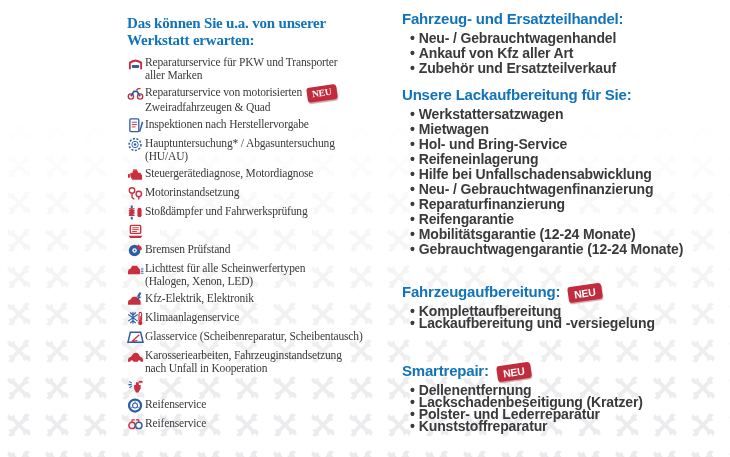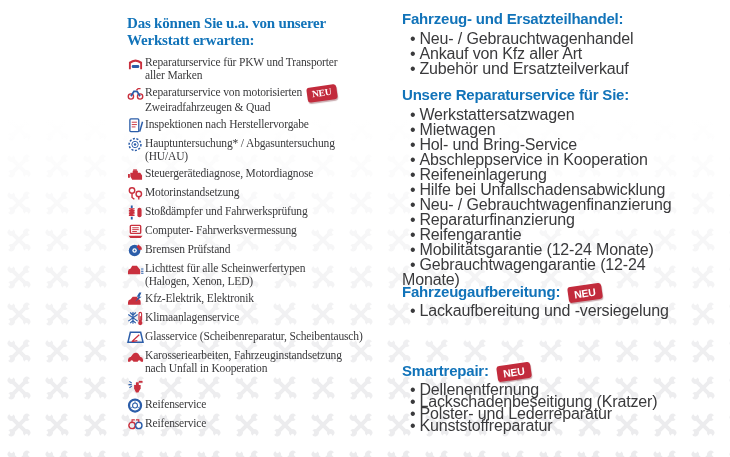--- a/index.html
+++ b/index.html
@@ -45,21 +45,21 @@
     transform:rotate(-8deg);
     margin-left:5px;
     vertical-align:middle;
     box-shadow:0.5px 1.5px 1px rgba(100,15,25,0.35);
   }
   h2 .neu-badge { font-size:10.5px; margin-left:8px; padding:2.5px 6px 3px; }
 
   .rc-section { position:absolute; left:12px; width:100%; }
   .rc-section h2 { margin-bottom:4px; }
   .rc-list { list-style:none; }
-  .rc-list li { font-size:16px; letter-spacing:-0.15px; }
+  .rc-list li { font-size:14px; letter-spacing:-0.15px;font-weight:bold; }
   .rc-list li .b { margin:0 4px 0 8px; }
   .sp-wide li { line-height:15px; }
   .sp-tight li { line-height:12px; }
 </style>
 </head>
 <body>
 
 <svg id="bg-pattern" width="730" height="457" viewBox="0 0 730 457" aria-hidden="true">
   <defs>
     <g id="wrench">
@@ -162,21 +162,20 @@
         <div class="svc-text"><span>Stoßdämpfer und Fahrwerksprüfung</span></div>
       </div>
       <div class="svc-item">
         <span class="svc-icon">
           <svg viewBox="0 0 17 16" xmlns="http://www.w3.org/2000/svg">
             <rect x="3" y="1.5" width="11" height="8.5" rx="1" fill="none" stroke="#c9303e" stroke-width="1.5"></rect>
             <path d="M5 4h7M5 6h7M5 8h5" stroke="#c9303e" stroke-width="1"></path>
             <path d="M1 12.5h15l-2 2.5H3z" fill="#c9303e"></path>
           </svg>
         </span>
-        <div class="svc-text"><span>Computer- Fahrwerksvermessung</span></div>
       </div>
       <div class="svc-item">
         <span class="svc-icon">
           <svg viewBox="0 0 17 16" xmlns="http://www.w3.org/2000/svg">
             <circle cx="7.5" cy="8" r="6.2" fill="#2b5da9"></circle>
             <circle cx="7.5" cy="8" r="2.4" fill="#fff"></circle>
             <circle cx="7.5" cy="8" r="1" fill="#2b5da9"></circle>
             <path d="M11.5 1.5a7.5 7.5 0 0 1 4 5.5l-3.5.6a4.5 4.5 0 0 0-2.4-3.3z" fill="#c9303e"></path>
           </svg>
         </span>
@@ -266,38 +265,38 @@
 <div id="right-col" class="col">
     <div class="rc-section" style="top: 10px;">
       <h2 class="blue-head"><span>Fahrzeug- und Ersatzteilhandel:</span></h2>
       <ul class="rc-list sp-wide">
         <li><span class="b">•</span><span>Neu- / Gebrauchtwagenhandel</span></li>
         <li><span class="b">•</span><span>Ankauf von Kfz aller Art</span></li>
         <li><span class="b">•</span><span>Zubehör und Ersatzteilverkauf</span></li>
       </ul>
     </div>
     <div class="rc-section" style="top: 86px;">
-      <h2 class="blue-head"><span>Unsere Reparaturservice für Sie:</span></h2>
+      <h2 class="blue-head"><span>Unsere Lackaufbereitung für Sie:</span></h2>
       <ul class="rc-list sp-wide">
         <li><span class="b">•</span><span>Werkstattersatzwagen</span></li>
         <li><span class="b">•</span><span>Mietwagen</span></li>
         <li><span class="b">•</span><span>Hol- und Bring-Service</span></li>
-        <li><span class="b">•</span><span>Abschleppservice in Kooperation</span></li>
         <li><span class="b">•</span><span>Reifeneinlagerung</span></li>
         <li><span class="b">•</span><span>Hilfe bei Unfallschadensabwicklung</span></li>
         <li><span class="b">•</span><span>Neu- / Gebrauchtwagenfinanzierung</span></li>
         <li><span class="b">•</span><span>Reparaturfinanzierung</span></li>
         <li><span class="b">•</span><span>Reifengarantie</span></li>
         <li><span class="b">•</span><span>Mobilitätsgarantie (12-24 Monate)</span></li>
         <li><span class="b">•</span><span>Gebrauchtwagengarantie (12-24 Monate)</span></li>
       </ul>
     </div>
     <div class="rc-section" style="top: 283px;">
       <h2 class="blue-head"><span>Fahrzeugaufbereitung:</span><span class="neu-badge">NEU</span></h2>
       <ul class="rc-list sp-tight">
+        <li><span class="b">•</span><span>Komplettaufbereitung</span></li>
         <li><span class="b">•</span><span>Lackaufbereitung und -versiegelung</span></li>
       </ul>
     </div>
     <div class="rc-section" style="top: 362px;">
       <h2 class="blue-head"><span>Smartrepair:</span><span class="neu-badge">NEU</span></h2>
       <ul class="rc-list sp-tight">
         <li><span class="b">•</span><span>Dellenentfernung</span></li>
         <li><span class="b">•</span><span>Lackschadenbeseitigung (Kratzer)</span></li>
         <li><span class="b">•</span><span>Polster- und Lederreparatur</span></li>
         <li><span class="b">•</span><span>Kunststoffreparatur</span></li>

